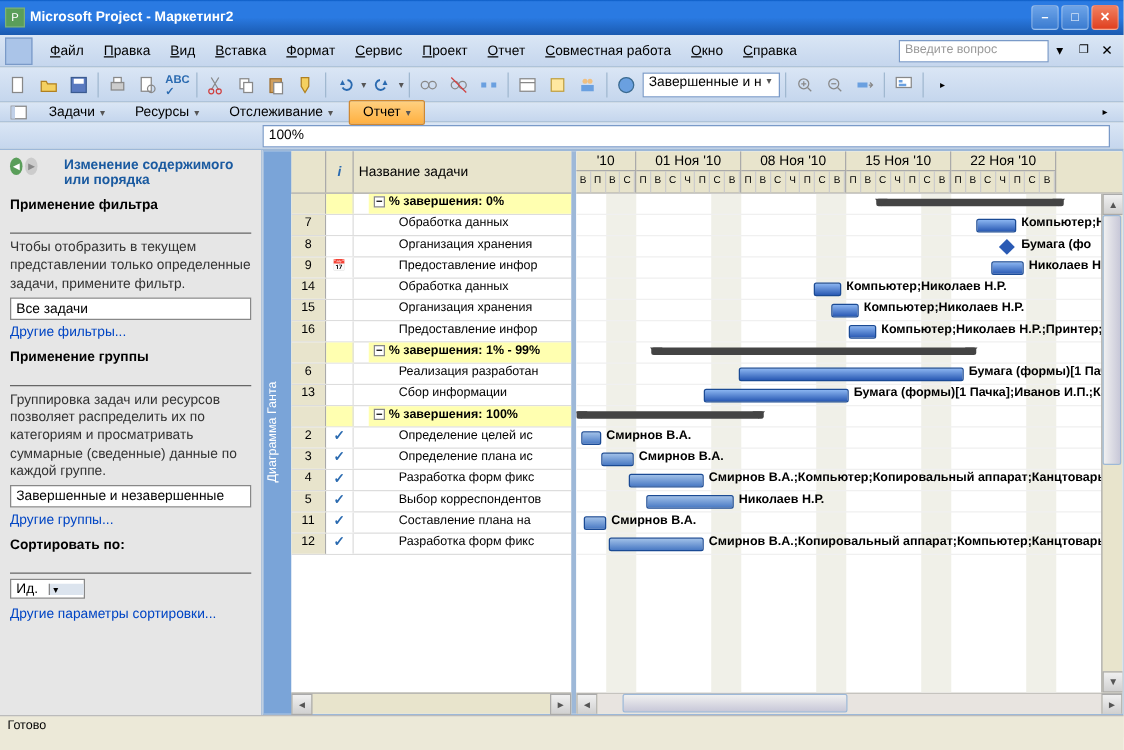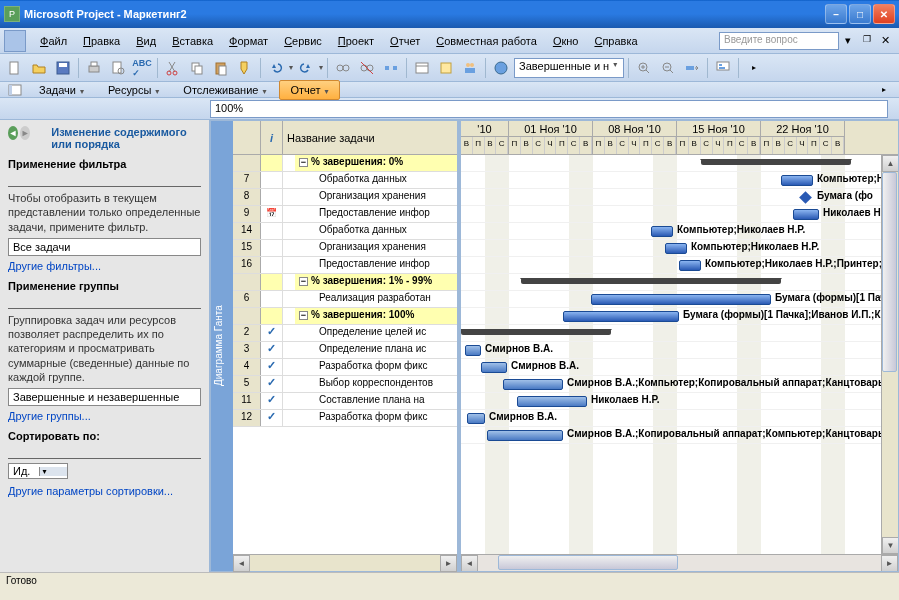--- a/index.html
+++ b/index.html
@@ -381,20 +381,25 @@
           <div class="row group">
             <div class="c1"></div>
             <div class="c2"></div>
             <div class="c3"><span class="exp">−</span>% завершения: 1% - 99%</div>
           </div>
           <div class="row">
             <div class="c1">6</div>
             <div class="c2"></div>
             <div class="c3 task">Реализация разработан</div>
           </div>
+          <div class="row">
+            <div class="c1">13</div>
+            <div class="c2"></div>
+            <div class="c3 task">Сбор информации</div>
+          </div>
           <div class="row group">
             <div class="c1"></div>
             <div class="c2"></div>
             <div class="c3"><span class="exp">−</span>% завершения: 100%</div>
           </div>
           <div class="row">
             <div class="c1">2</div>
             <div class="c2"><span class="check">✓</span></div>
             <div class="c3 task">Определение целей ис</div>
           </div>

